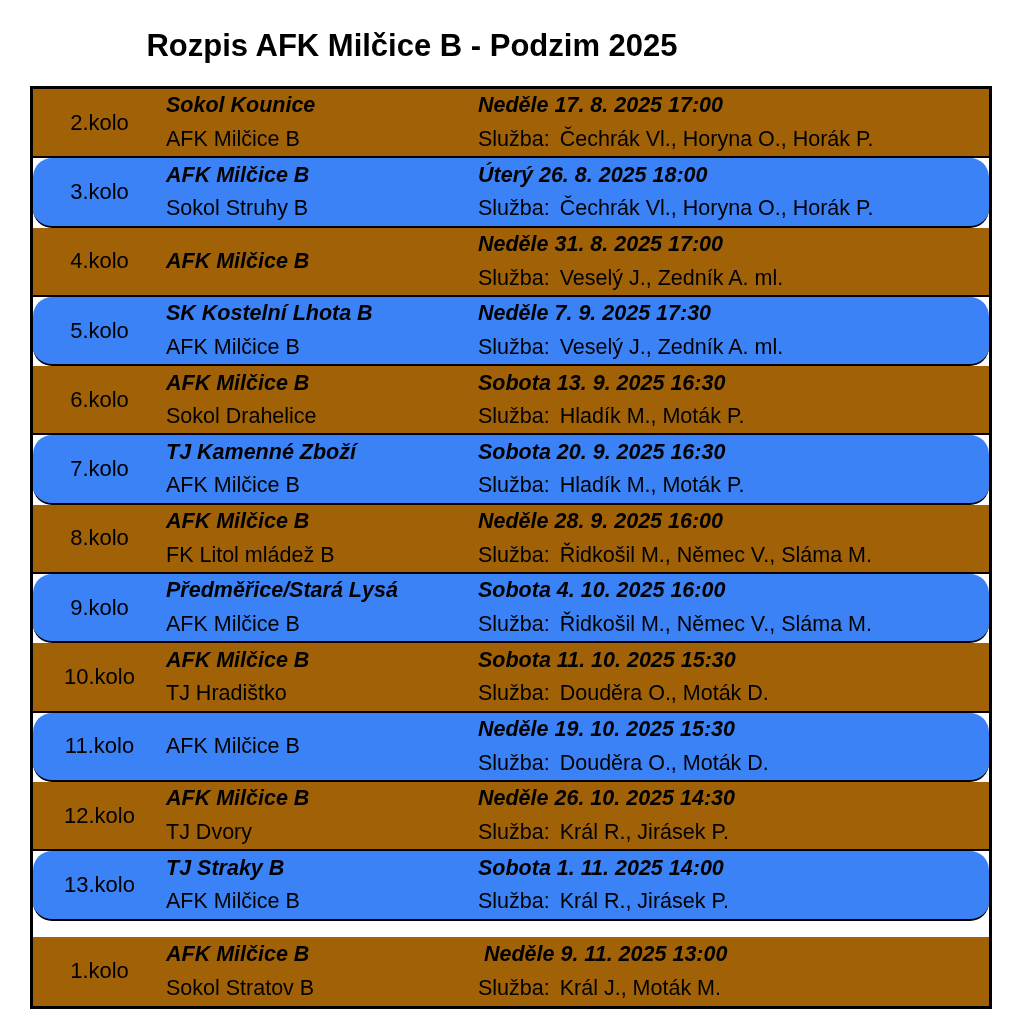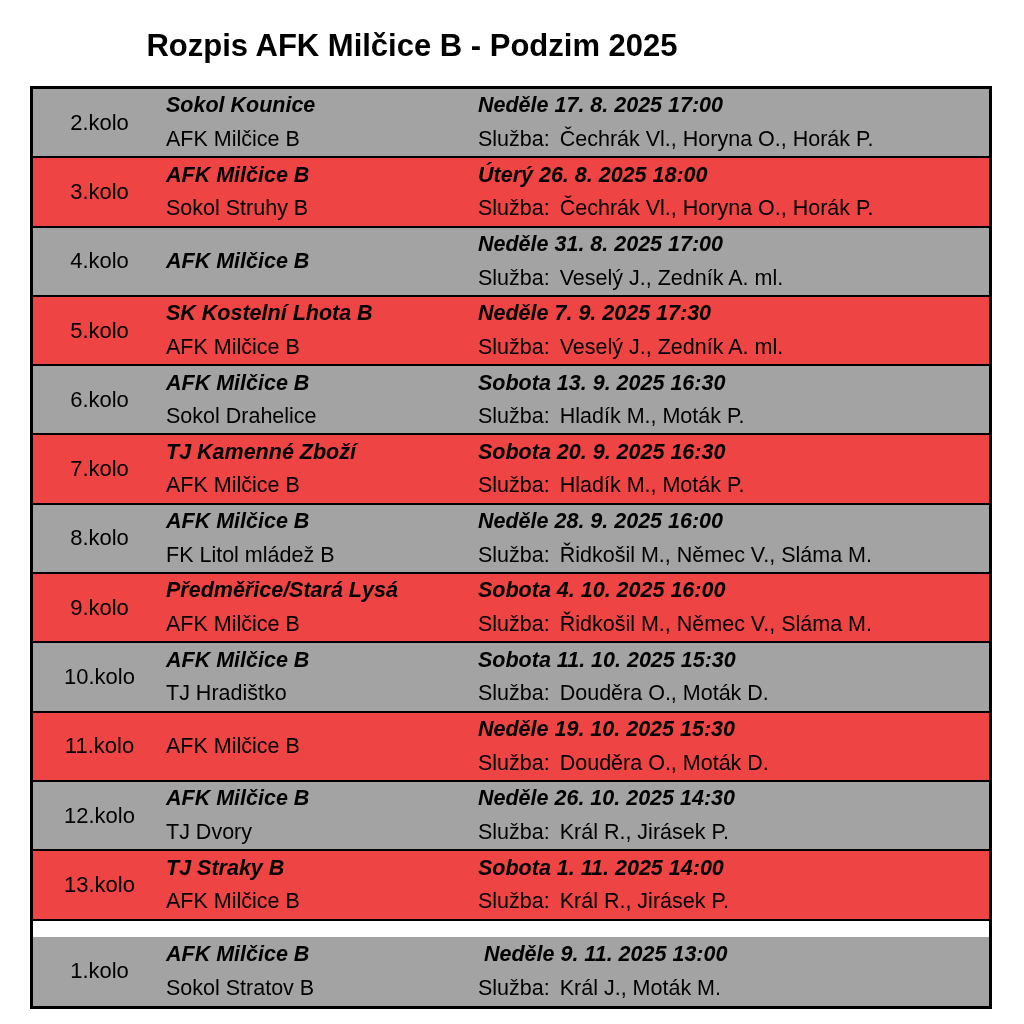--- a/index.html
+++ b/index.html
@@ -41,22 +41,22 @@
     height: 69.3px;
     box-sizing: border-box;
     border-bottom: 2px solid #000000;
     display: grid;
     grid-template-columns: 133px 312px 1fr;
   }
   .row:last-child {
     border-bottom: none;
     margin-top: 16px;
   }
-  .row.shaded { background: #a3a3a3; }
-  .row.plain  { background: #ef4444; }
+  .row.shaded { background: #a16207; }
+  .row.plain  { background: #3b82f6; border-radius: 19px; }
   .kolo-cell {
     display: flex;
     align-items: center;
     justify-content: center;
     font-size: 22px;
   }
   .two-line-cell {
     display: flex;
     flex-direction: column;
     justify-content: center;

